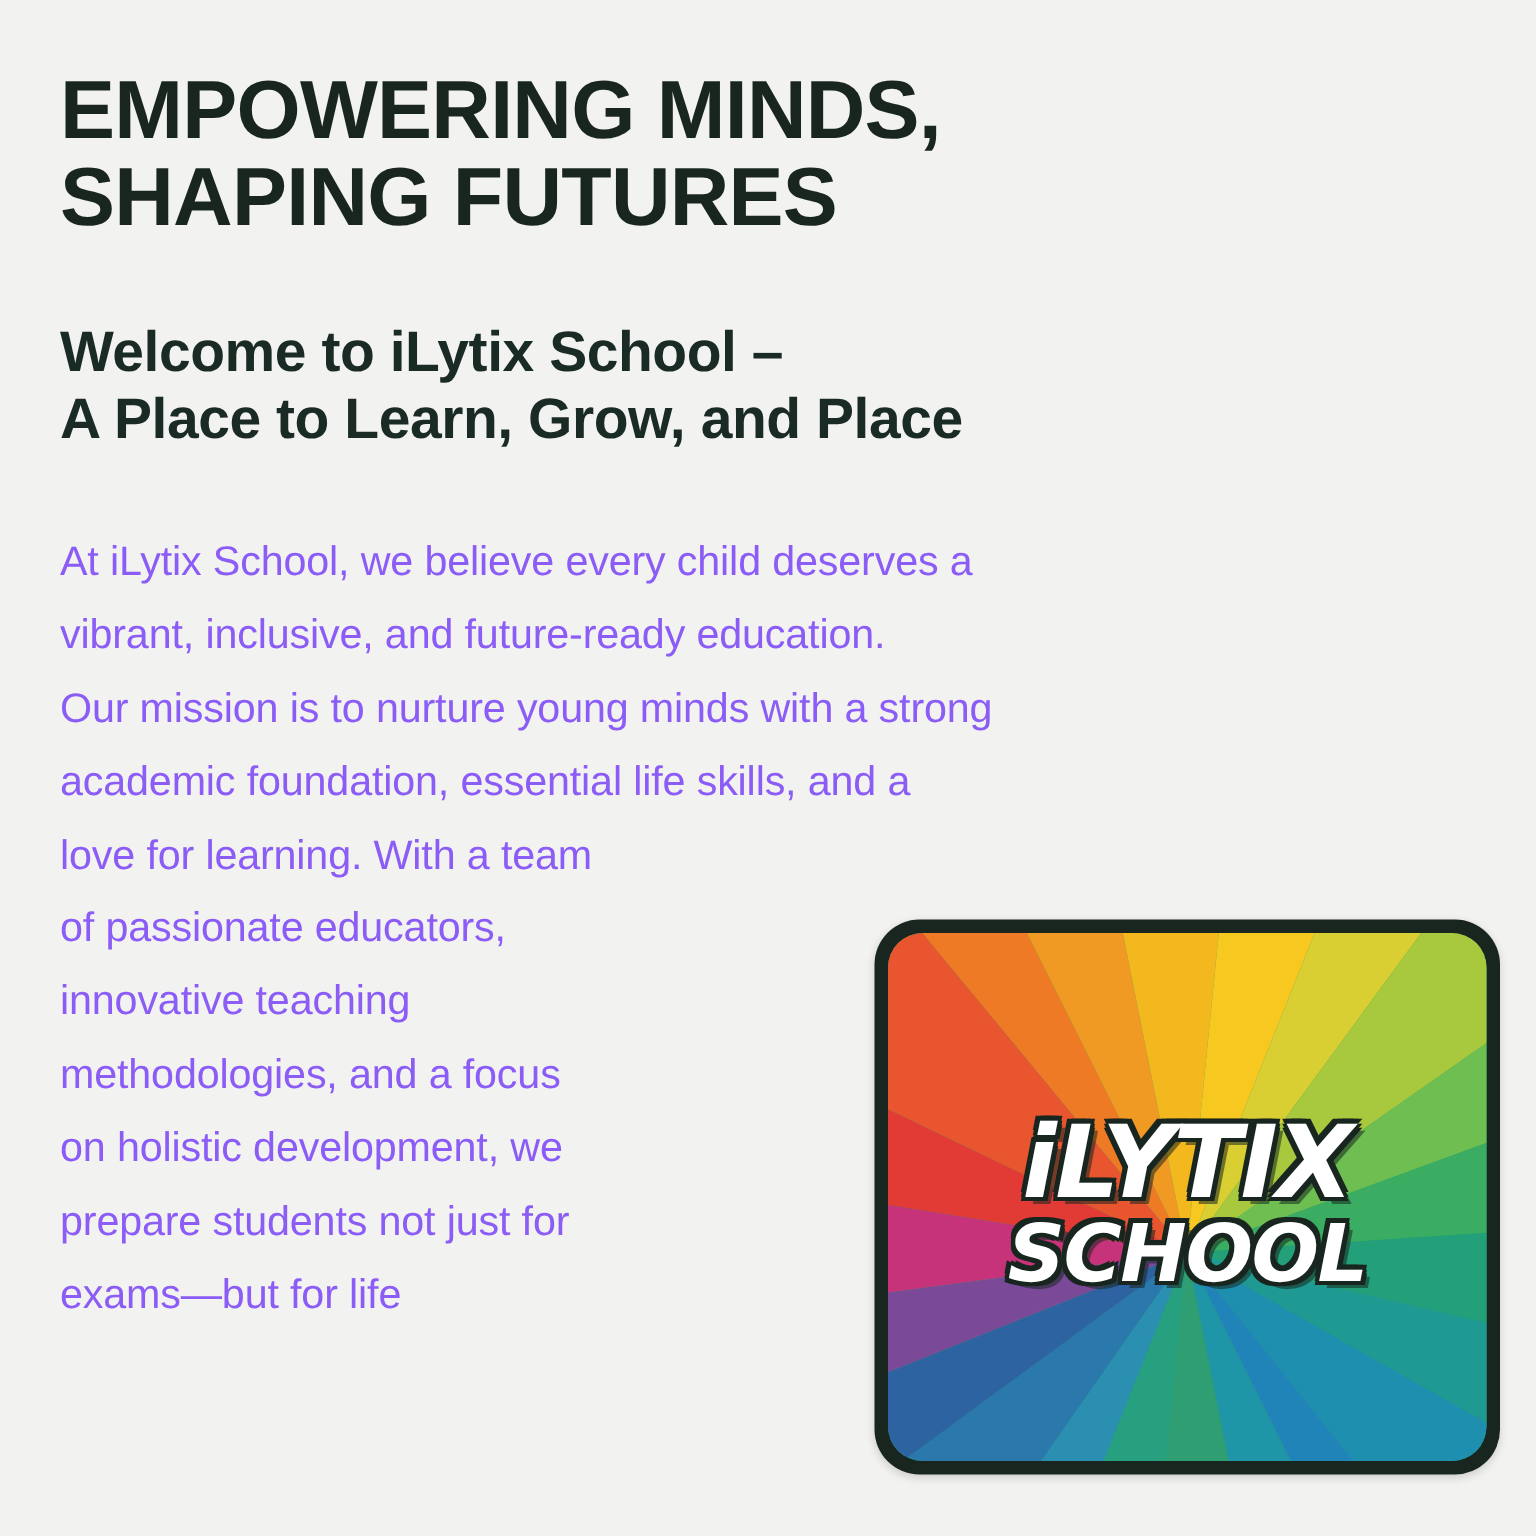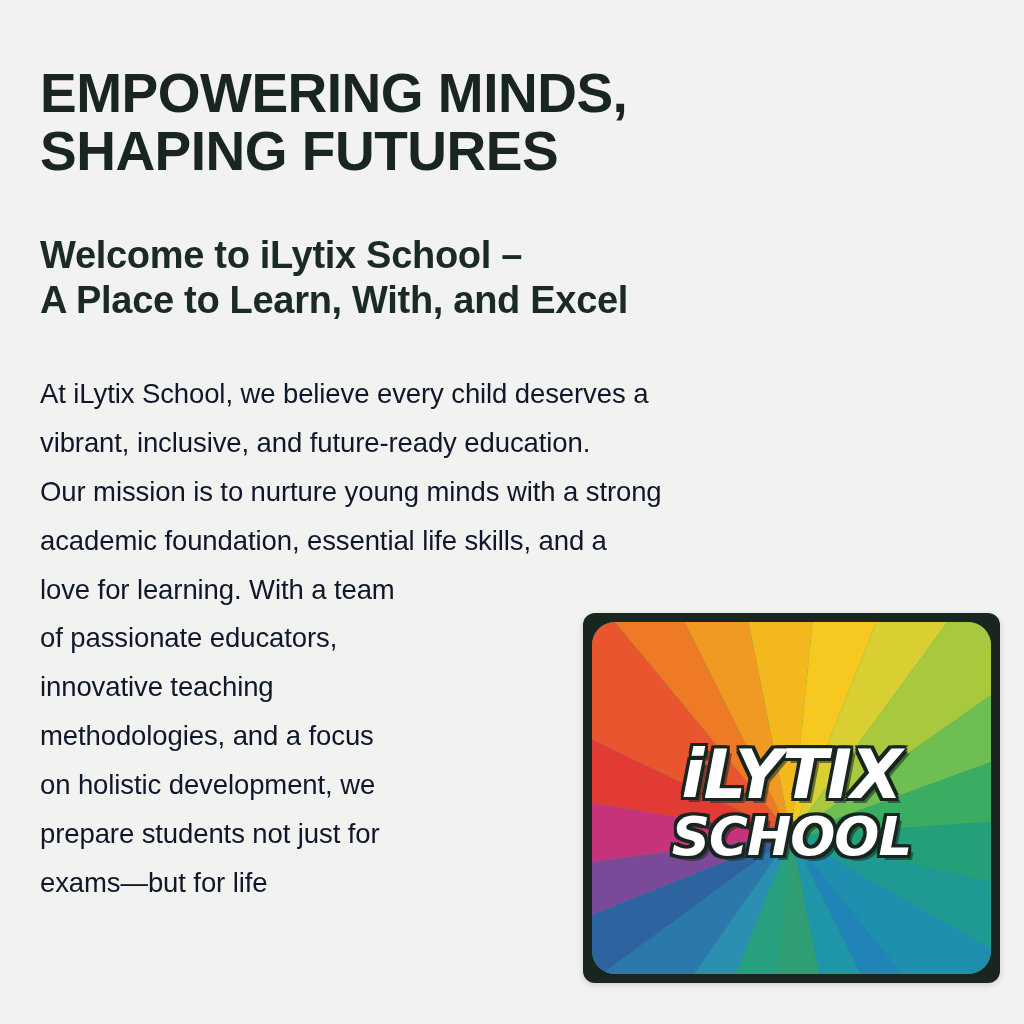--- a/index.html
+++ b/index.html
@@ -13,21 +13,20 @@
     font-family: "Liberation Sans", sans-serif;
     color: #1d2b26;
     overflow: hidden;
     position: relative;
   }
   .page {
     position: absolute;
     inset: 0;
     padding: 44px 20px 0 40px;
     box-sizing: border-box;
-    margin-top: 20px;
   }
   .headline {
     font-size: 55px;
     line-height: 1.06;
     font-weight: 700;
     letter-spacing: -0.5px;
     color: #19261f;
     margin: 0 0 0 0;
     text-transform: uppercase;
     white-space: pre-line;
@@ -38,33 +37,33 @@
     font-weight: 700;
     letter-spacing: -0.3px;
     color: #1a2a24;
     margin: 52px 0 0 0;
     white-space: pre-line;
   }
   .body-copy {
     font-size: 27.5px;
     line-height: 1.78;
     font-weight: 400;
-    color: #0f172a;
+    color: #8b5cf6;
     margin: 46px 0 0 0;
     max-width: 860px;
     white-space: pre-line;
     letter-spacing: -0.1px;
   }
   .logo-card {
     position: absolute;
     left: 583px;
     top: 613px;
     width: 417px;
     height: 370px;
-    border-radius: 12px;
+    border-radius: 30px;
     background: #18261f;
     padding: 9px;
     box-sizing: border-box;
     box-shadow: 0 2px 6px rgba(0,0,0,0.15);
   }
   .logo-inner {
     position: relative;
     width: 100%;
     height: 100%;
     border-radius: 23px;
@@ -96,21 +95,21 @@
   .logo-line1 { font-size: 67px; display: block; }
   .logo-line2 { font-size: 53px; display: block; margin-top: 4px; }
 </style>
 </head>
 <body>
 
 <div class="page">
   <h1 class="headline">EMPOWERING MINDS,
 SHAPING FUTURES</h1>
   <h2 class="subhead">Welcome to iLytix School –
-A Place to Learn, With, and Excel</h2>
+A Place to Learn, Grow, and Place</h2>
   <p class="body-copy">At iLytix School, we believe every child deserves a
 vibrant, inclusive, and future-ready education.
 Our mission is to nurture young minds with a strong
 academic foundation, essential life skills, and a
 love for learning. With a team
 of passionate educators,
 innovative teaching
 methodologies, and a focus
 on holistic development, we
 prepare students not just for

